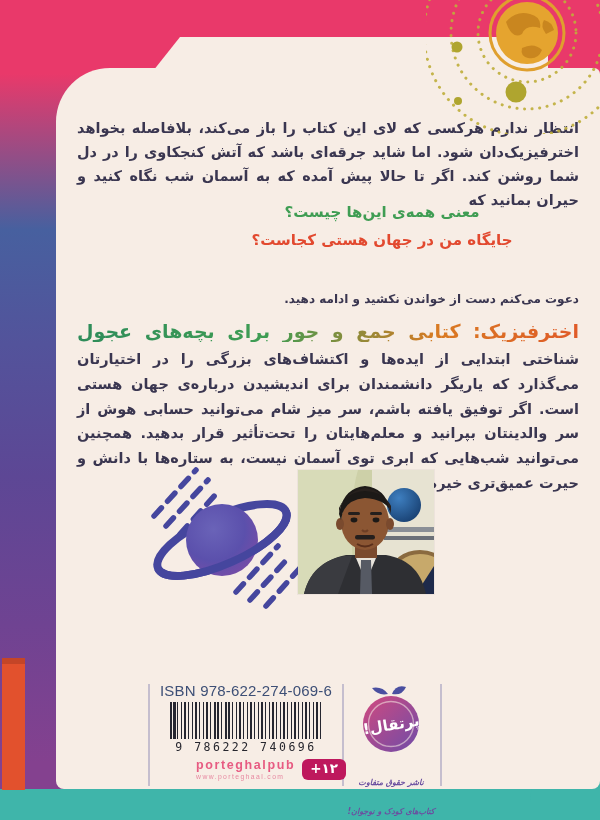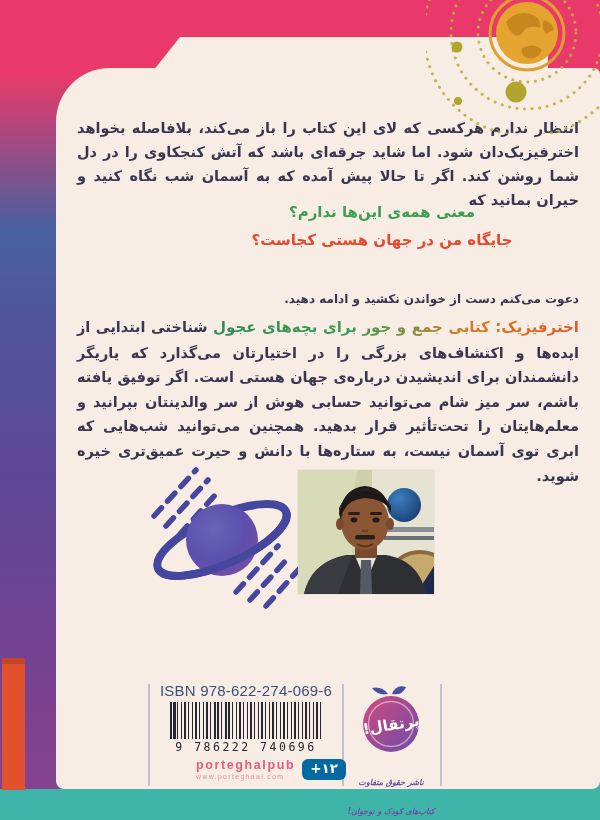--- a/index.html
+++ b/index.html
@@ -23,39 +23,39 @@
   
   .p-intro{position:absolute;top:48px;right:21px;left:21px;margin:0;
      color:#3A3650;font-size:14.5px;line-height:1.66;font-weight:600;
      text-align:justify;}
   .questions{position:absolute;top:135px;right:0;left:0;padding-left:108px;text-align:center;}
   .q-line{margin:0 0 8px 0;font-size:15px;font-weight:800;line-height:1.3;}
   .p-invite{position:absolute;top:224px;right:21px;left:21px;margin:0;color:#3A3650;
      font-size:12px;font-weight:600;text-align:right;}
   .p-desc{position:absolute;top:247px;right:21px;left:21px;margin:0;color:#3A3650;
      font-size:14.5px;line-height:1.7;font-weight:600;text-align:justify;}
-  .fancy-title{font-size:15px;font-weight:800;letter-spacing:.2px;
+  .fancy-title{font-size:19px;font-weight:800;letter-spacing:.2px;
      background:linear-gradient(to left,#E05A28 0%,#D97A22 28%,#3F9D53 62%,#2E8C5A 100%);
      -webkit-background-clip:text;background-clip:text;-webkit-text-fill-color:transparent;color:#E05A28;}
   
   .saturn{position:absolute;left:84px;top:392px;}
   .photo{position:absolute;left:242px;top:402px;box-shadow:0 0 0 1px rgba(0,0,0,.04);}
   
   .divider{position:absolute;top:616px;width:2px;height:102px;background:#C5BECE;}
   .d1{left:92px}.d2{left:286px}.d3{left:384px}
   .isbn-zone{position:absolute;left:96px;top:614px;width:188px;height:106px;direction:ltr;text-align:center;}
   .isbn-text{color:#3D4F76;font-family:"Liberation Sans",sans-serif;font-size:15px;font-weight:400;letter-spacing:.2px;}
   .barcode{width:152px;height:37px;margin:3px auto 0;
      background:repeating-linear-gradient(90deg,#262630 0 1.5px,transparent 1.5px 3px,#262630 3px 5.5px,transparent 5.5px 7px,#262630 7px 8px,transparent 8px 11px);}
   .barcode-digits{color:#26262E;font-family:"DejaVu Sans Mono",monospace;font-size:11.5px;letter-spacing:2.5px;margin-top:1px;}
   .social-row{display:flex;align-items:center;justify-content:center;gap:7px;margin-top:5px;direction:ltr;margin-left:36px;}
   .handle-col{text-align:left;line-height:1;}
   .handle{color:#E75B82;font-family:"Liberation Sans",sans-serif;font-weight:700;font-size:12.5px;letter-spacing:1.6px;}
   .website{color:#E78AA2;font-family:"Liberation Sans",sans-serif;font-size:6.8px;letter-spacing:1.4px;margin-top:2px;}
-  .age-badge{background:#0369a1;color:#fff;font-weight:800;font-size:13.5px;
+  .age-badge{background:#be185d;color:#fff;font-weight:800;font-size:13.5px;
      border-radius:6px;padding:3px 8px 4px;direction:ltr;line-height:1;}
   .logo-zone{position:absolute;left:288px;top:616px;width:94px;height:104px;text-align:center;}
   .tagline{color:#6B4FA0;font-size:8px;font-weight:700;line-height:1.5;margin-top:17px;font-style:italic;}
   
   .globe{position:absolute;left:426px;top:-6px;z-index:6;pointer-events:none;}
 </style>
 </head>
 <body>
 
 <div class="stage">
@@ -67,21 +67,21 @@
   <div class="orange-cap"></div>
   <div class="orange-stripe"></div>
 
   <div class="card-tab"></div>
 
   <div class="card">
 
     <p class="p-intro">انتظار ندارم هرکسی که لای این کتاب را باز می‌کند، بلافاصله بخواهد اخترفیزیک‌دان شود. اما شاید جرقه‌ای باشد که آتش کنجکاوی را در دل شما روشن کند. اگر تا حالا پیش آمده که به آسمان شب نگاه کنید و حیران بمانید که</p>
 
     <div class="questions">
-      <p class="q-line" style="color: rgb(63, 157, 83);">معنی همه‌ی این‌ها ندارم؟</p>
+      <p class="q-line" style="color: rgb(63, 157, 83);">معنی همه‌ی این‌ها چیست؟</p>
       <p class="q-line" style="color: rgb(226, 73, 47);">جایگاه من در جهان هستی کجاست؟</p>
     </div>
 
     <p class="p-invite">دعوت می‌کنم دست از خواندن نکشید و ادامه دهید.</p>
 
     <p class="p-desc"><span class="fancy-title">اخترفیزیک: کتابی جمع و جور برای بچه‌های عجول</span><span> شناختی ابتدایی از ایده‌ها و اکتشاف‌های بزرگی را در اختیارتان می‌گذارد که یاریگر دانشمندان برای اندیشیدن درباره‌ی جهان هستی است. اگر توفیق یافته باشم، سر میز شام می‌توانید حسابی هوش از سر والدینتان بپرانید و معلم‌هایتان را تحت‌تأثیر قرار بدهید. همچنین می‌توانید شب‌هایی که ابری توی آسمان نیست، به ستاره‌ها با دانش و حیرت عمیق‌تری خیره شوید.</span></p>
 
     <svg class="saturn" width="168" height="152" viewBox="0 0 168 152">
       <defs>
         <radialGradient id="pg" cx="38%" cy="35%" r="80%">

